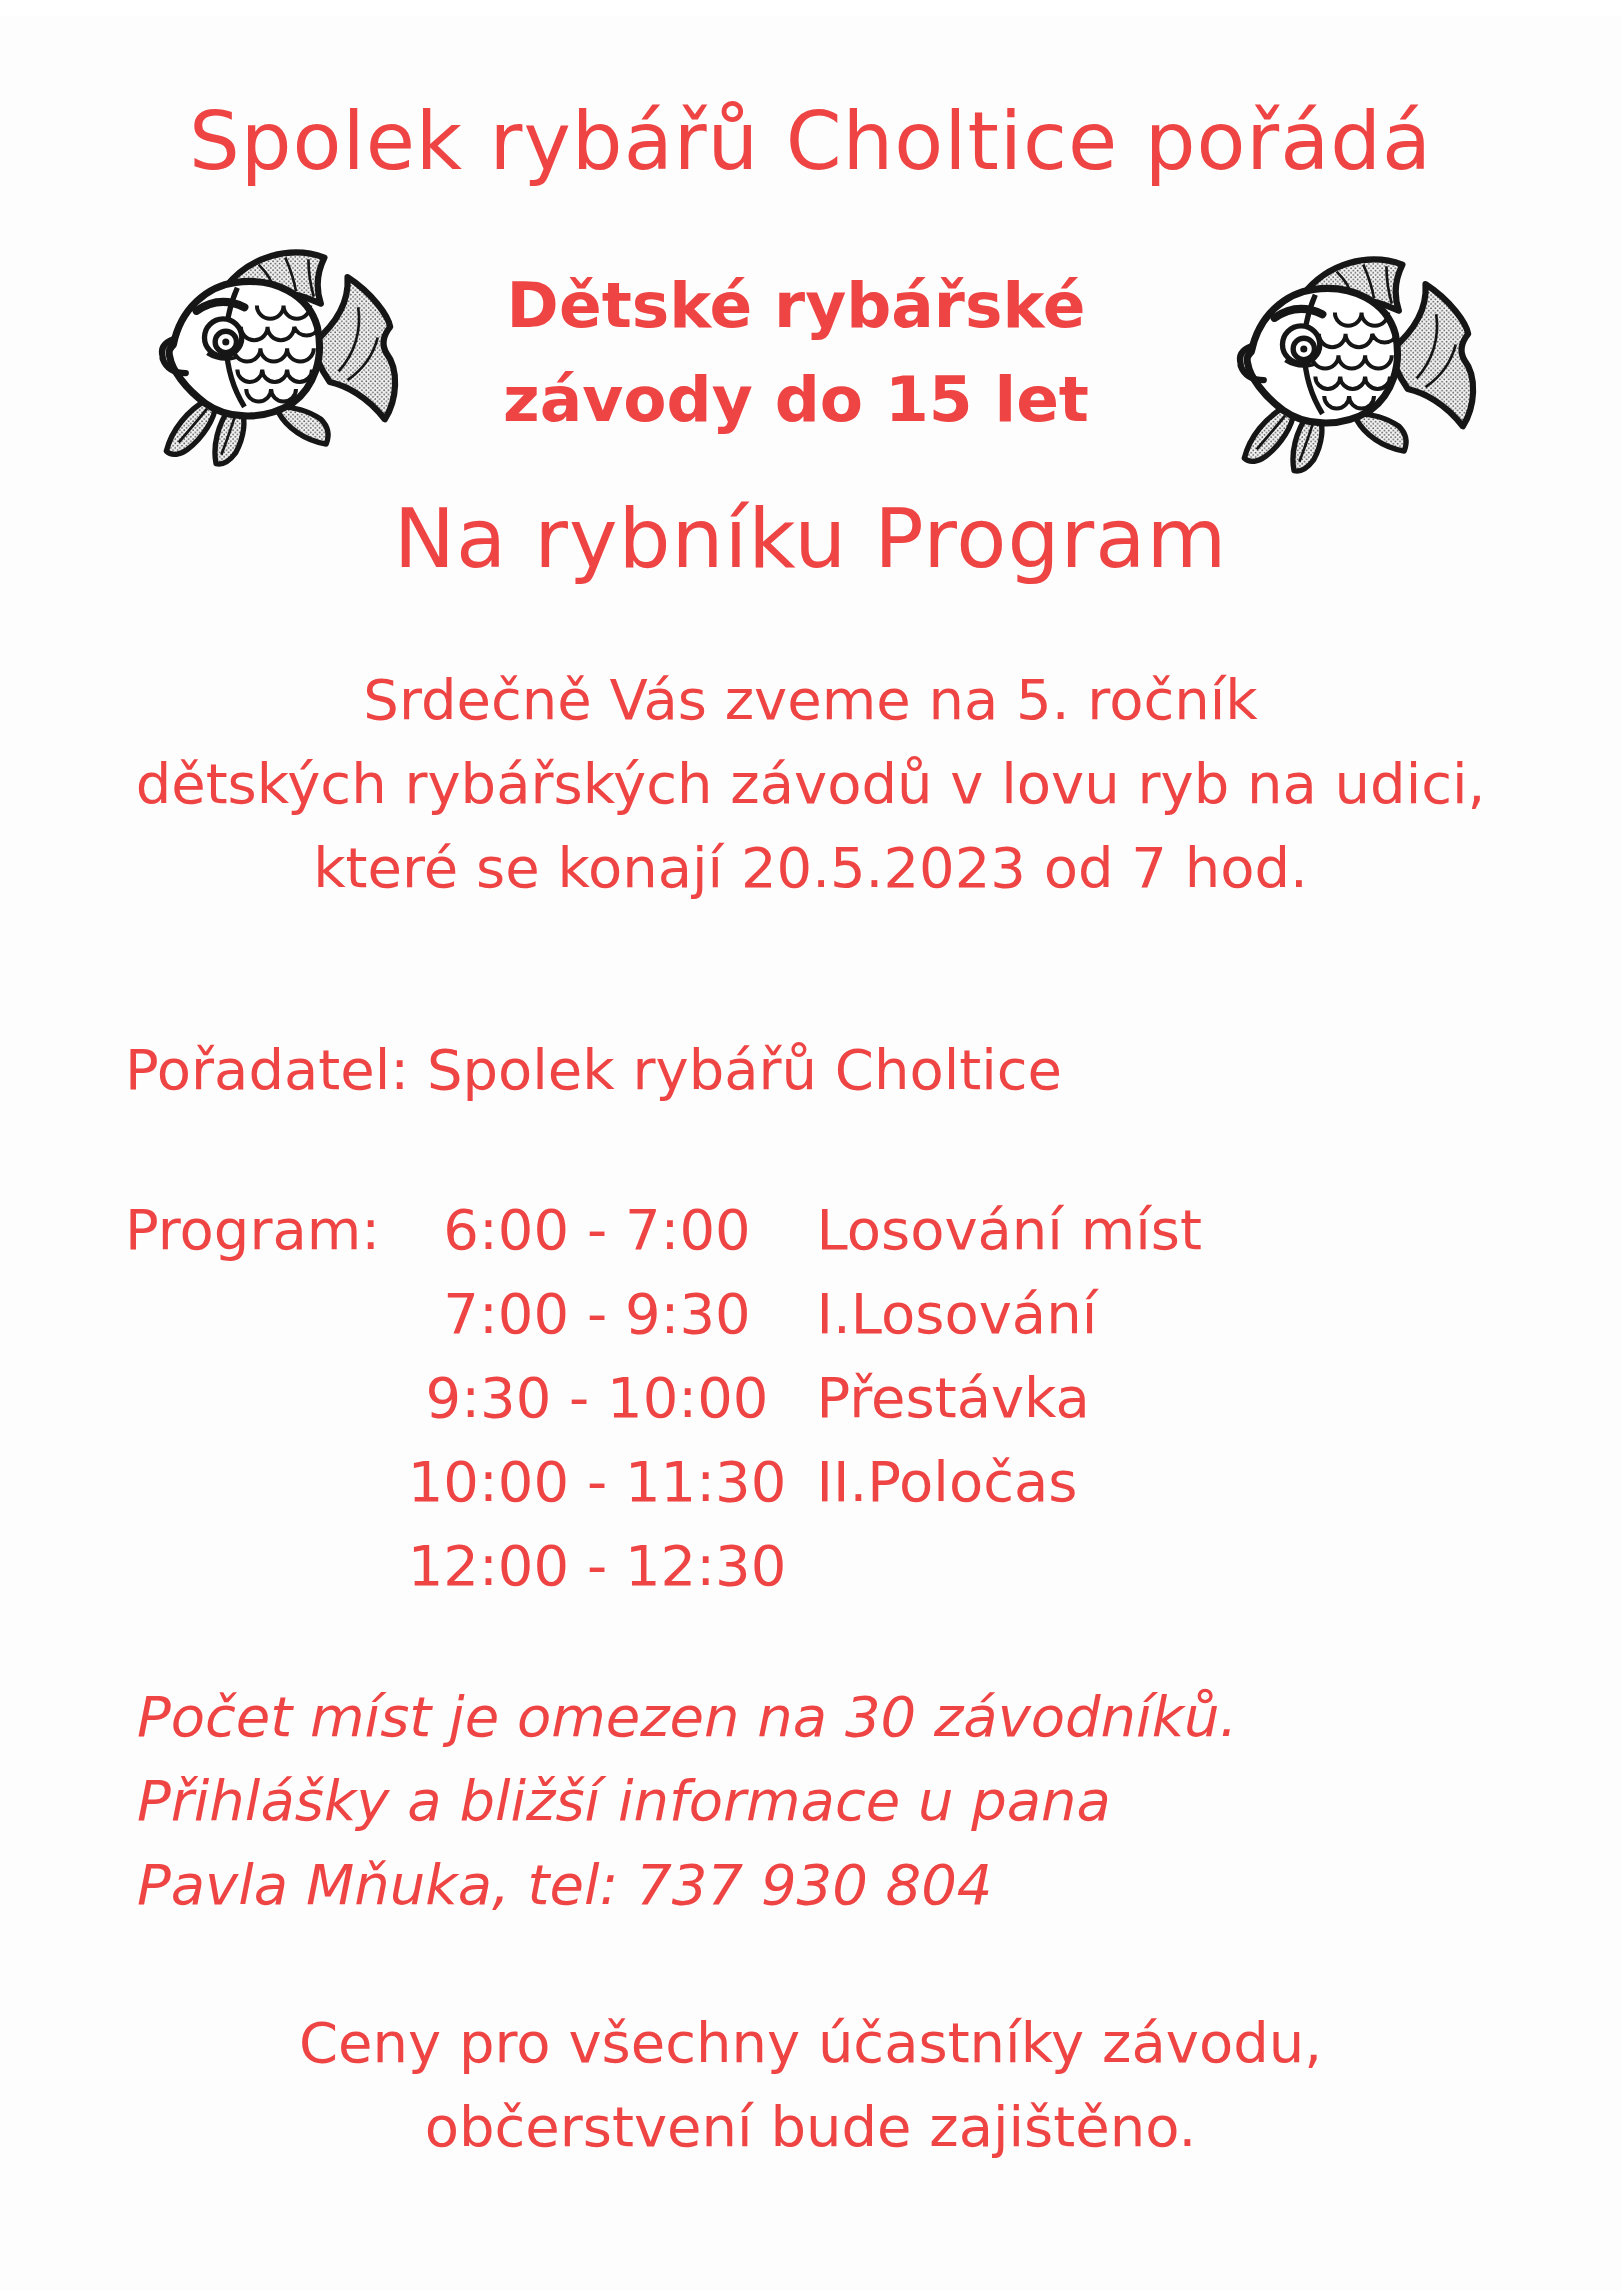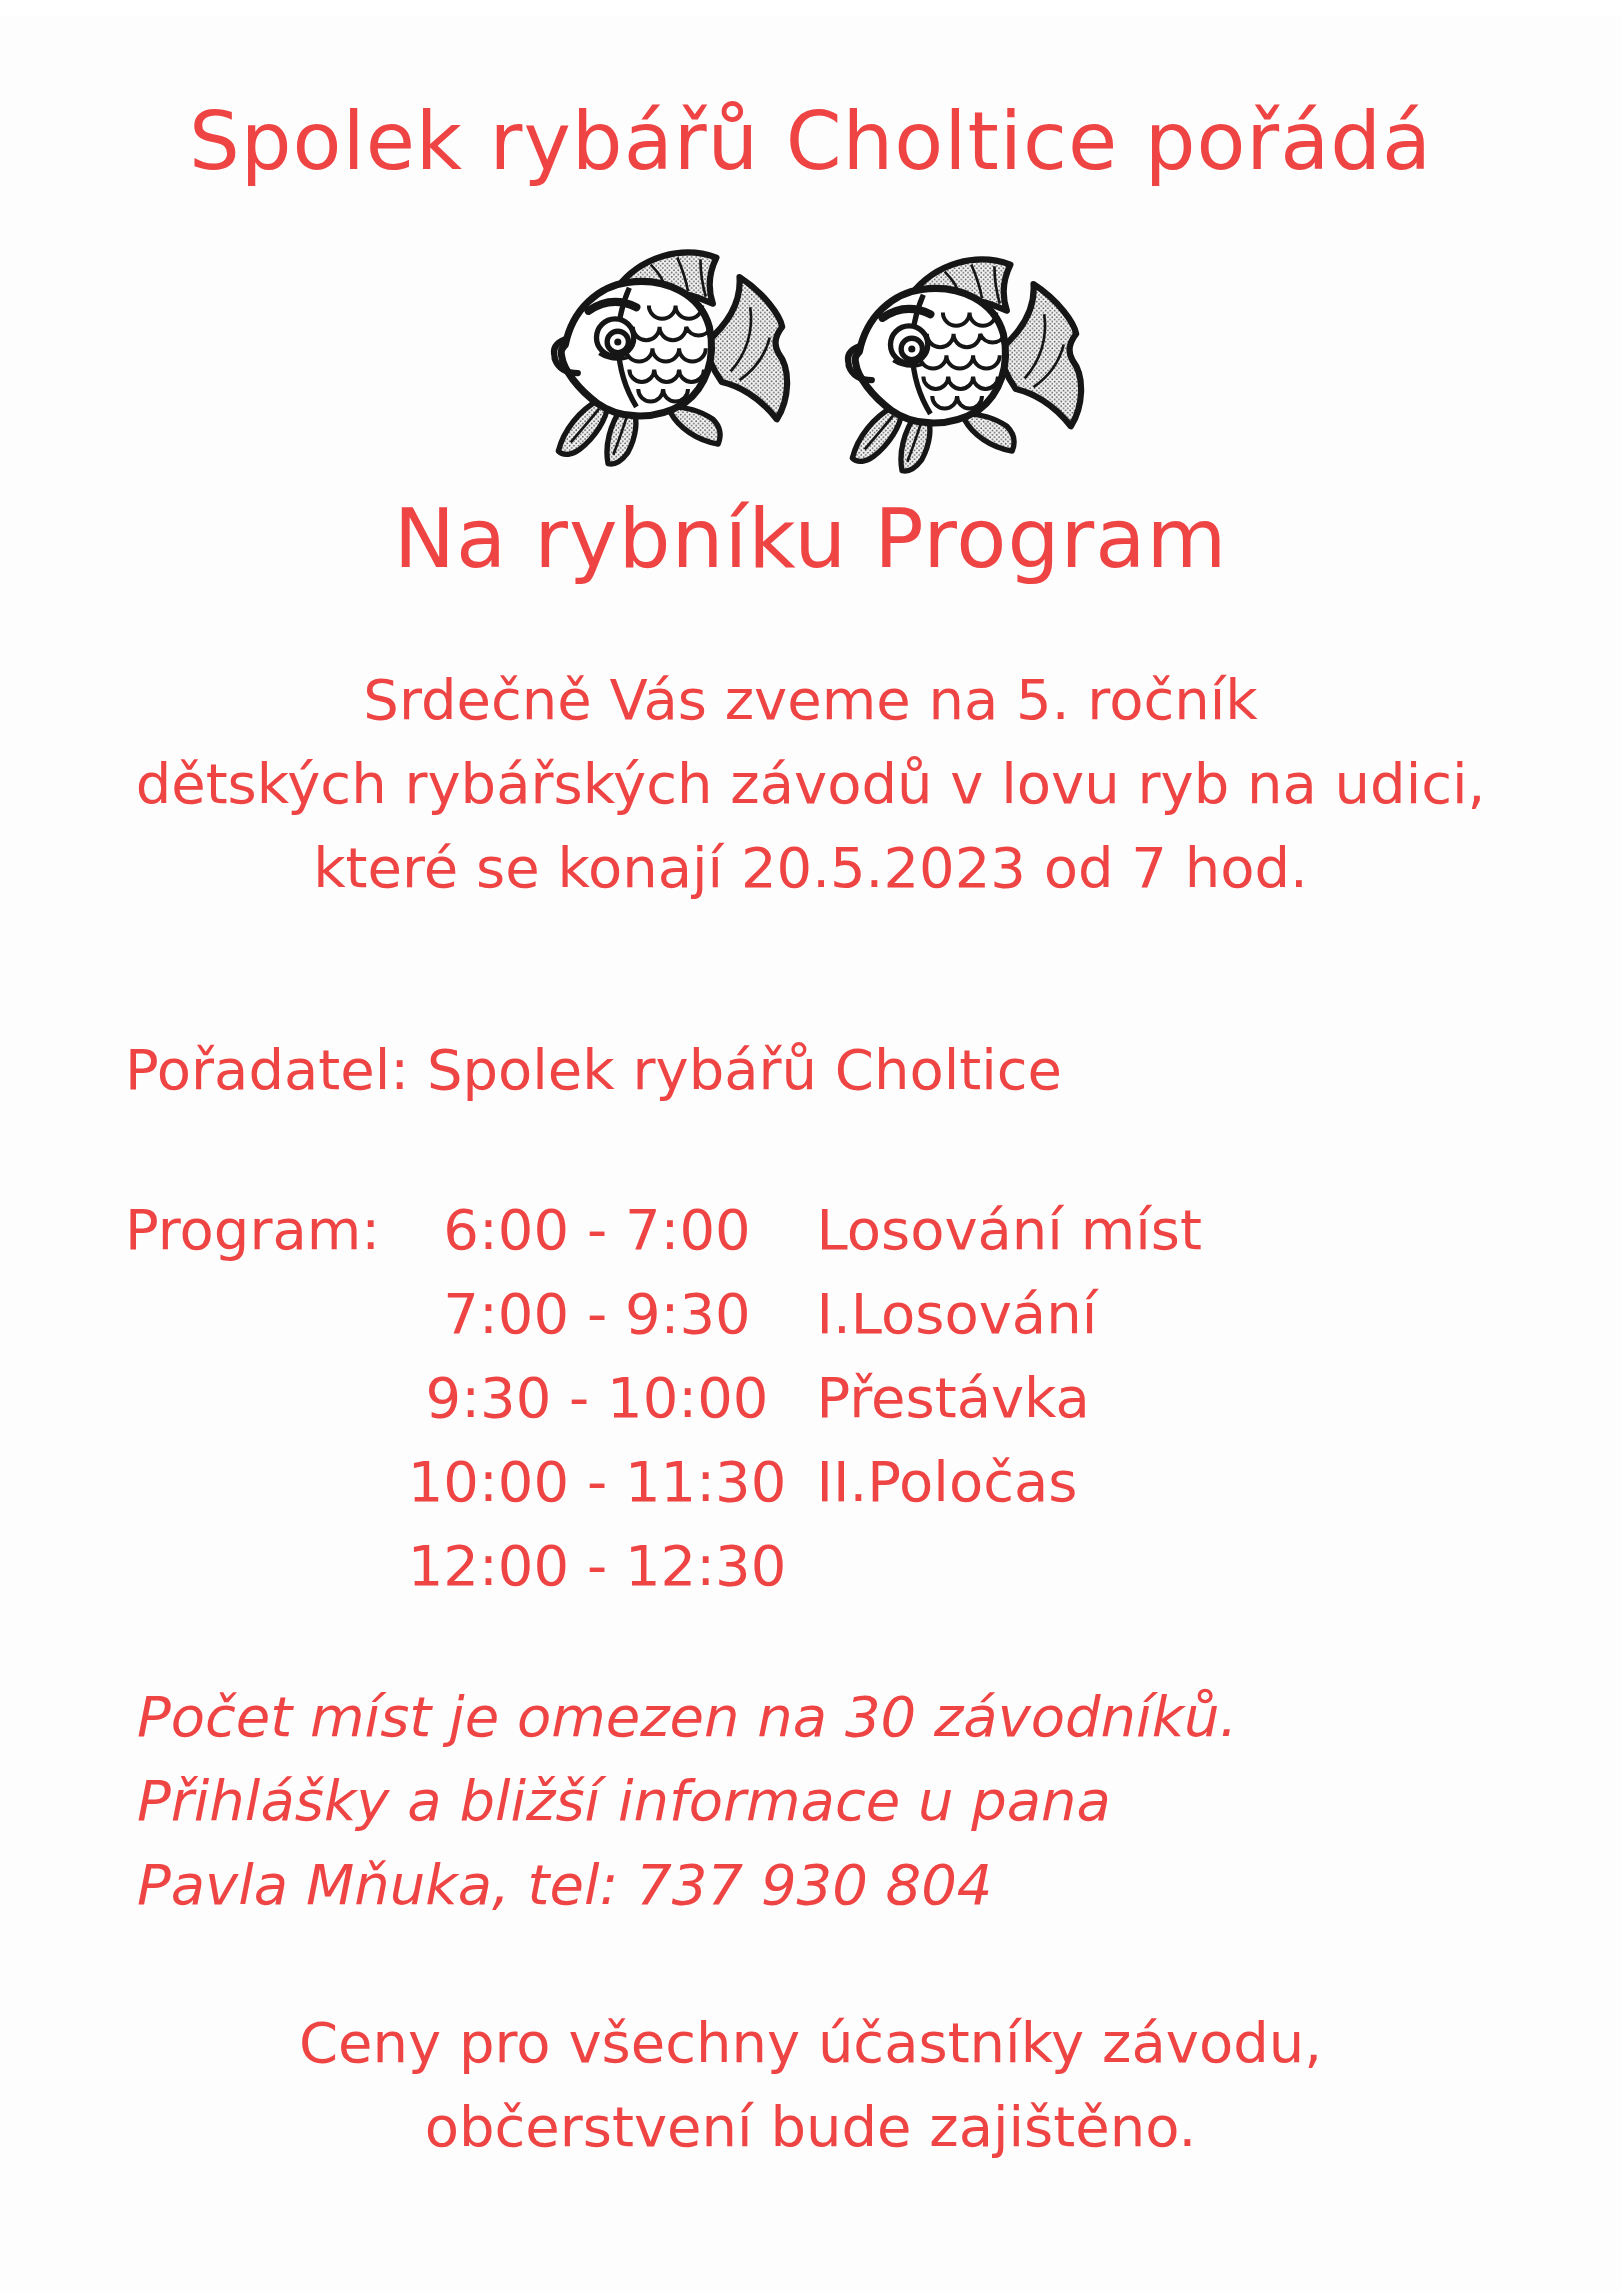--- a/index.html
+++ b/index.html
@@ -144,20 +144,24 @@
 </svg>
 
 <div class="page">
 
   <h1 class="title">Spolek rybářů Choltice pořádá</h1>
 
   <div class="header-row">
     <svg class="fish" viewBox="0 0 330 260">
         <use href="#fish-sym"></use>
       </svg>
+    <div class="subtitle">
+      <div>Dětské rybářské</div>
+      <div>závody do 15 let</div>
+    </div>
     <svg class="fish fish-right" viewBox="0 0 330 260">
         <use href="#fish-sym"></use>
       </svg>
   </div>
 
   <div class="venue">Na rybníku Program</div>
 
   <div class="intro">
     <div>Srdečně Vás zveme na 5. ročník</div>
     <div>dětských rybářských závodů v lovu ryb na udici,</div>

